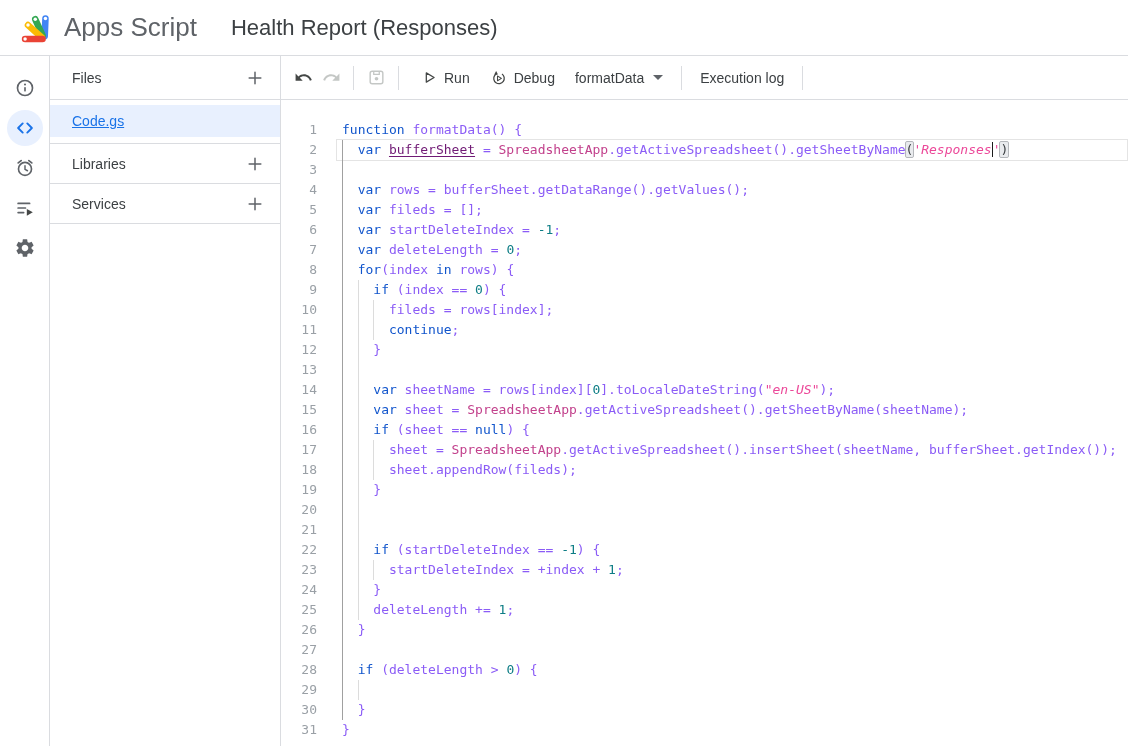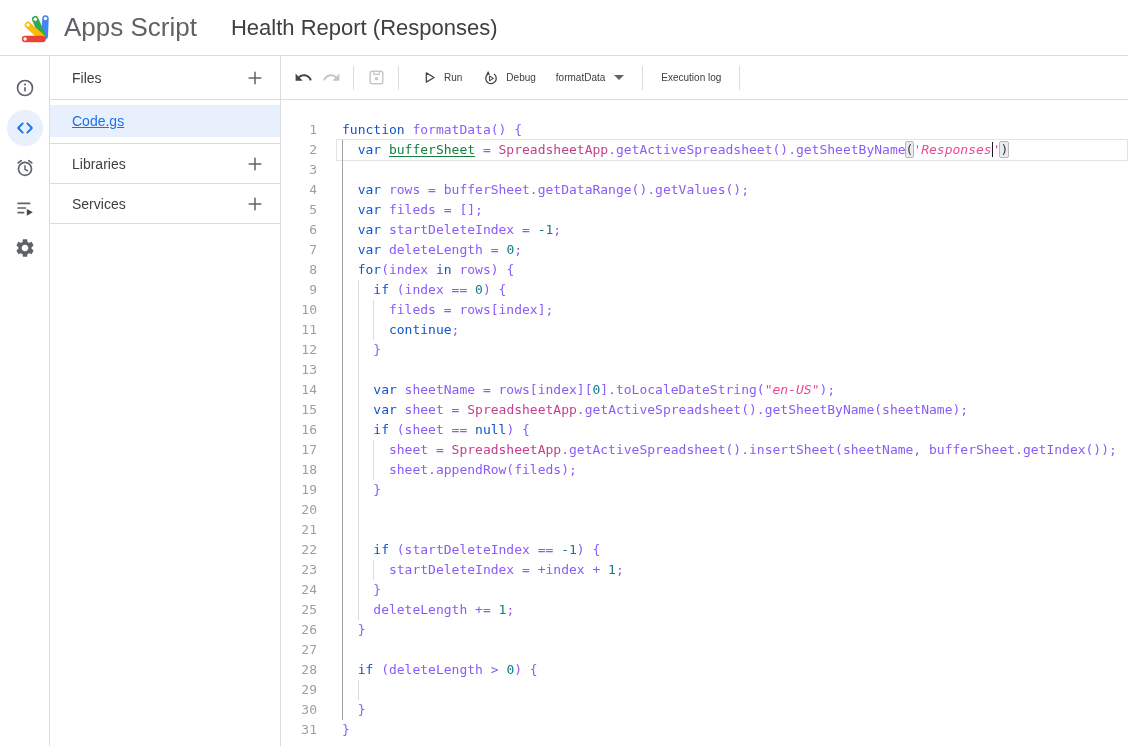--- a/index.html
+++ b/index.html
@@ -23,42 +23,42 @@
   .files-panel { width:231px; flex:none; border-right:1px solid #dadce0; font-size:14px; }
   .fp-header { height:44px; display:flex; align-items:center; justify-content:space-between; padding:0 12px 0 22px; border-bottom:1px solid #dadce0; }
   .fp-title { color:#3c4043; }
   .icon-btn { width:26px; height:26px; display:flex; align-items:center; justify-content:center; cursor:pointer; border-radius:50%; }
   .file-list { padding:5px 0 6px; border-bottom:1px solid #dadce0; }
   .file-item { height:32px; display:flex; align-items:center; padding-left:22px; cursor:pointer;text-decoration:underline; }
   .file-item.selected { background:#e8f0fe; color:#1a73e8; }
   .fp-row { height:40px; display:flex; align-items:center; justify-content:space-between; padding:0 12px 0 22px; border-bottom:1px solid #dadce0; }
   
   .editor-col { flex:1; display:flex; flex-direction:column; min-width:0; }
-  .toolbar { height:44px; flex:none; border-bottom:1px solid #dadce0; display:flex; align-items:center; padding-left:8px; font-size:10px; color:#3c4043; }
+  .toolbar { height:44px; flex:none; border-bottom:1px solid #dadce0; display:flex; align-items:center; padding-left:8px; font-size:14px; color:#3c4043; }
   .tb-icon { width:28px; height:28px; display:flex; align-items:center; justify-content:center; cursor:pointer; border-radius:4px; }
   .tb-sep { width:1px; height:24px; background:#dadce0; margin:0 8px; }
   .tb-group { display:flex; align-items:center; gap:6px; padding:5px 10px; border-radius:4px; cursor:pointer; }
   .fn-select { display:flex; align-items:center; gap:9px; padding:6px 10px; border-radius:4px; cursor:pointer; }
   .caret-down { width:0; height:0; border-left:5px solid transparent; border-right:5px solid transparent; border-top:5px solid #5f6368; }
   .tb-link { padding:6px 10px; border-radius:4px; cursor:pointer; }
   
   .code-area { flex:1; display:flex; padding-top:20px; font-family:"DejaVu Sans Mono","Liberation Mono",monospace; font-size:13px; line-height:20px; overflow:hidden; background:#fff; }
   .gutter { width:36px; flex:none; text-align:right; color:#9aa0a6; }
   .gutter .ln { height:20px; }
   .code-lines { flex:1; position:relative; min-width:0; }
   .cl { position:relative; height:20px; padding-left:25px; white-space:pre; color:#3c4043; }
   .guide { position:absolute; top:0; bottom:0; width:0; border-left:1px solid #dcdcdc; }
   .guide.active { border-left-color:#a0a0a0; }
   .cur-line { position:absolute; left:19px; right:0; top:-1px; bottom:-1px; border:1px solid #e4e4e4; pointer-events:none; }
   .tk-kw { color:#1155cc; }
   .tk-pl { color:#8b5cf6; }
   .tk-num { color:#0d7d85; }
   .tk-str { color:#ec4899;font-style:italic; }
   .tk-cls { color:#c2418c; }
-  .tk-def { color:#15803d; text-decoration:underline; text-underline-offset:2px; }
+  .tk-def { color:#701a75; text-decoration:underline; text-underline-offset:2px; }
   .tk-brk { background:#e9ebee; outline:1px solid #b4b7bb; border-radius:1px; }
   .tk-caret { display:inline-block; width:0; height:15px; border-left:1.6px solid #1b1b1b; vertical-align:-3px; }
 </style>
 </head>
 <body>
 
 <div id="app">
 
   <div class="header">
     <svg class="logo" viewBox="0 0 48 44">

